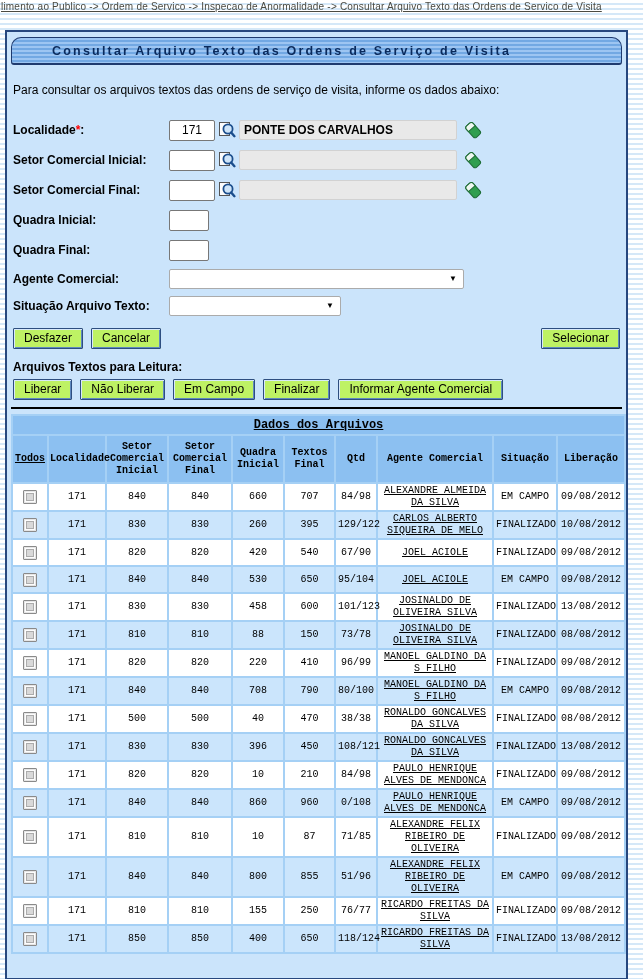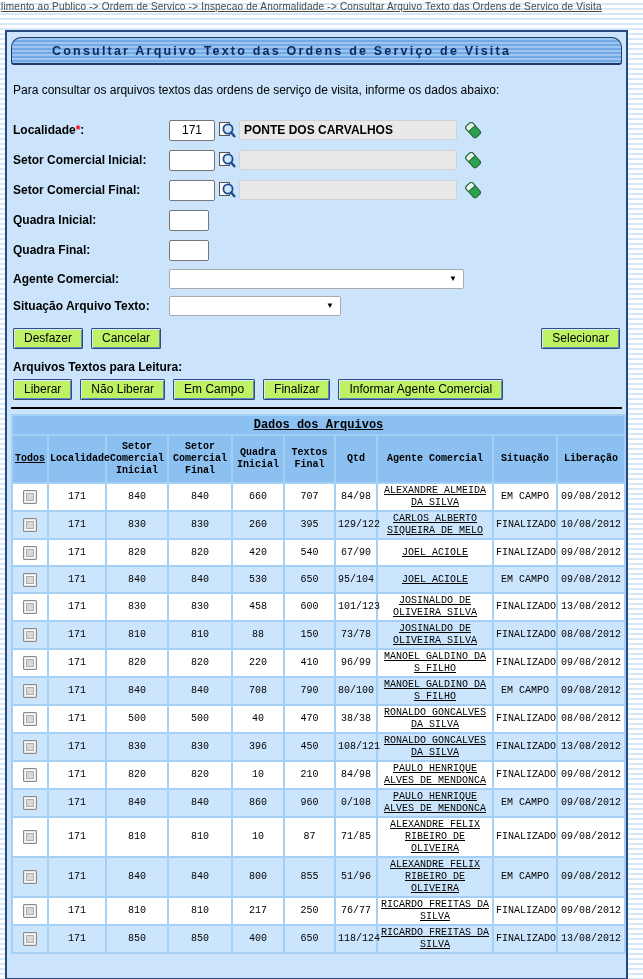--- a/index.html
+++ b/index.html
@@ -450,21 +450,21 @@
     <td class="nowrap">EM CAMPO</td>
     <td class="nowrap">09/08/2012</td>
   </tr>
           <tr class="plain">
     <td>
               <div class="cb"></div>
             </td>
     <td>171</td>
     <td>810</td>
     <td>810</td>
-    <td>217</td>
+    <td>155</td>
     <td>250</td>
     <td>76/77</td>
     <td><a class="agent-link">RICARDO FREITAS DA SILVA</a></td>
     <td class="nowrap">FINALIZADO</td>
     <td class="nowrap">09/08/2012</td>
   </tr>
           <tr class="alt">
     <td>
               <div class="cb"></div>
             </td>

